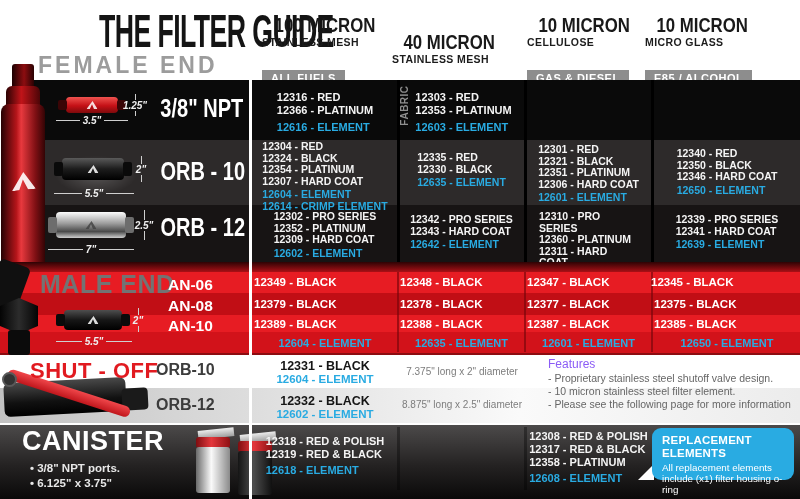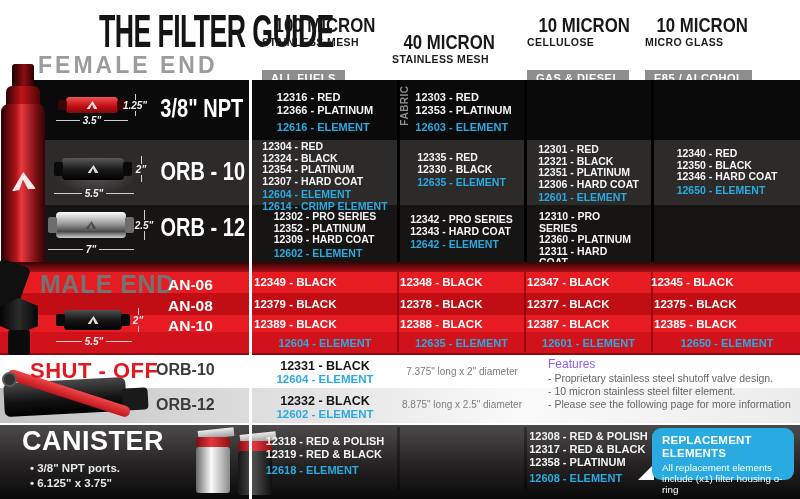--- a/index.html
+++ b/index.html
@@ -180,20 +180,25 @@
     <div class="ci"><div class="pn">12342 - PRO SERIES
 12343 - HARD COAT</div>
     <div class="el">12642 - ELEMENT</div></div>
   </div>
   <div class="c cell r1" style="left:527px;top:211px;width:98px;margin-left:12px;">
     <div class="ci"><div class="pn">12310 - PRO SERIES
 12360 - PLATINUM
 12311 - HARD COAT</div>
     <div class="el">12610 - ELEMENT</div></div>
   </div>
+  <div class="c cell r1" style="left:654px;top:214px;width:146px;">
+    <div class="ci"><div class="pn">12339 - PRO SERIES
+12341 - HARD COAT</div>
+    <div class="el">12639 - ELEMENT</div></div>
+  </div>
 
   <div class="c" style="left:0;top:262px;width:800px;height:93px;background:#e71c23;"></div>
   <div class="c" style="left:0;top:262px;width:800px;height:10px;background:linear-gradient(180deg,#2e0304,#aa1016);"></div>
   <div class="c" style="left:0;top:293px;width:800px;height:22px;background:#c10e15;"></div>
   <div class="c" style="left:0;top:332px;width:800px;height:21px;background:#d2121a;"></div>
   <div class="c" style="left:0;top:353px;width:800px;height:2px;background:#8c0c11;"></div>
   <div class="c" style="left:397px;top:272px;width:2px;height:80px;background:rgba(120,6,10,.65);"></div>
   <div class="c" style="left:524px;top:272px;width:2px;height:80px;background:rgba(120,6,10,.65);"></div>
   <div class="c" style="left:651px;top:272px;width:2px;height:80px;background:rgba(120,6,10,.65);"></div>
 

